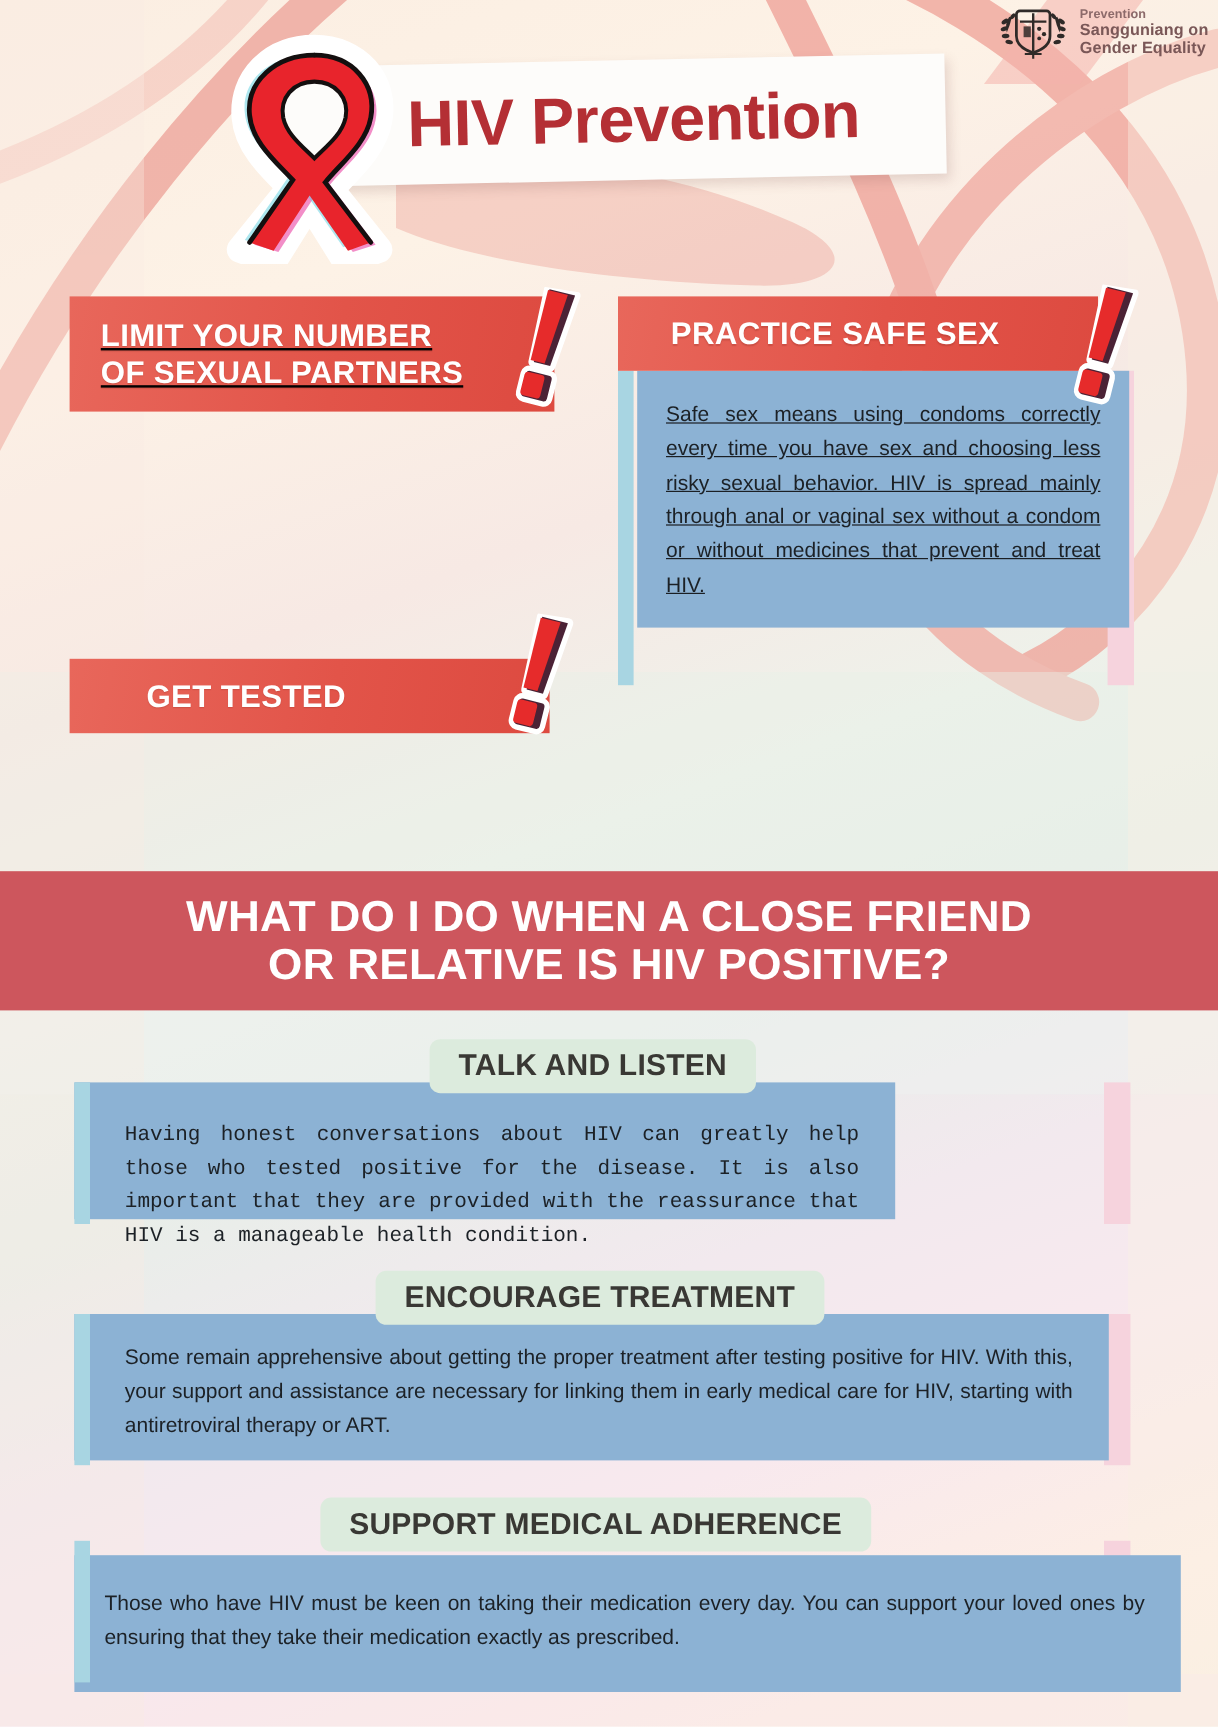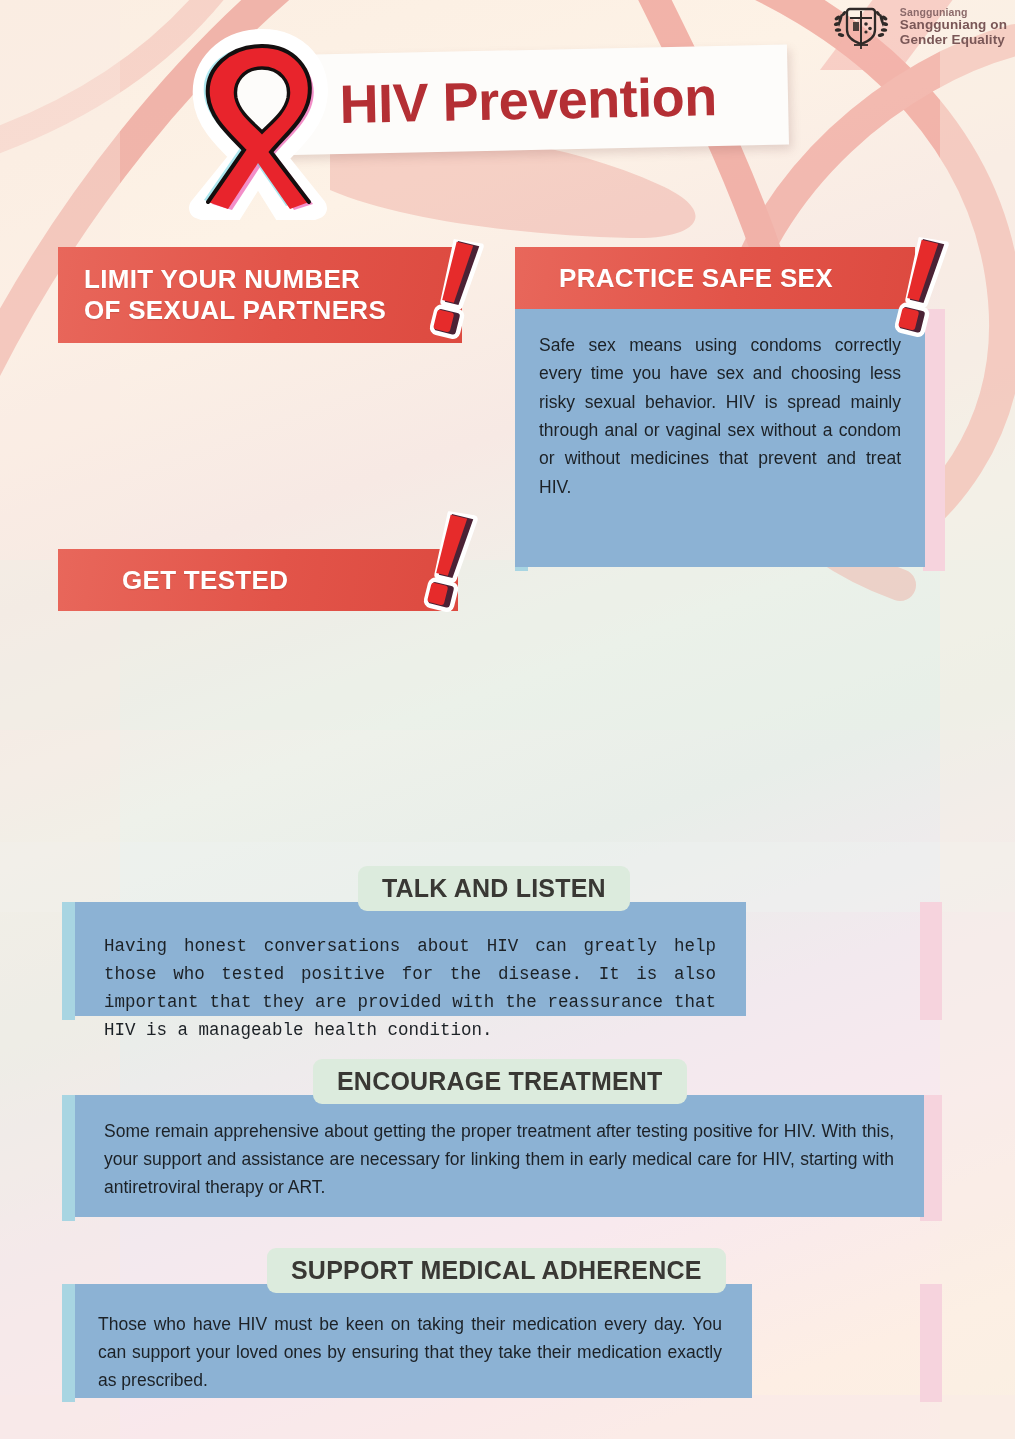--- a/index.html
+++ b/index.html
@@ -279,21 +279,21 @@
       <path d="M31 7 v32" stroke="#2f2a28" stroke-width="2"></path>
       <path d="M20 14 h22" stroke="#2f2a28" stroke-width="2"></path>
       <rect x="23" y="18" width="6" height="9" fill="#2f2a28" opacity="0.85"></rect>
       <circle cx="36" cy="20" r="1.8" fill="#2f2a28"></circle>
       <circle cx="40" cy="24.5" r="1.8" fill="#2f2a28"></circle>
       <circle cx="36" cy="28" r="1.6" fill="#2f2a28"></circle>
       <path d="M24 41 h14" stroke="#2f2a28" stroke-width="1.8"></path>
       <path d="M31 41 v4" stroke="#2f2a28" stroke-width="1.8"></path>
     </svg>
     <div class="logo-text">
-      <span class="logo-line1">Sangguniang</span>
+      <span class="logo-line1">Prevention</span>
       <span class="logo-line2">Sangguniang on</span>
       <span class="logo-line3">Gender Equality</span>
     </div>
   </div>
 
   <div class="title-banner">
     <span class="title-text">HIV Prevention</span>
   </div>
 
   <svg class="ribbon-icon" viewBox="0 0 172 196">
@@ -317,21 +317,21 @@
     <path d="M86 44 C 104 44, 115 58, 112 74 C 109 88, 96 98, 86 108
              C 76 98, 63 88, 60 74 C 57 58, 68 44, 86 44 Z" fill="#fdfcfa"></path>
 
     <path d="M86 22 C 118 22, 138 46, 133 74 C 129 96, 108 112, 95 128
              L 133 178" fill="none" stroke="#140f0f" stroke-width="4" stroke-linecap="round"></path>
     <path d="M86 22 C 54 22, 29 44, 32 72 C 34 94, 53 110, 68 126 L 32 178" fill="none" stroke="#140f0f" stroke-width="4" stroke-linecap="round"></path>
     <path d="M86 44 C 104 44, 115 58, 112 74 C 109 88, 96 98, 86 108
              C 76 98, 63 88, 60 74 C 57 58, 68 44, 86 44 Z" fill="none" stroke="#140f0f" stroke-width="3.4"></path>
   </svg>
 
-  <div class="card" style="left:58px; top:247px; width:404px;">
+  <div class="card" style="left:58px; top:247px; width:404px;text-decoration:underline;">
     <div class="card-head" style="width:404px; height:96px; padding:0 26px; box-sizing:border-box;">
       <div class="card-head-text">
         <div>LIMIT YOUR NUMBER</div>
         <div>OF SEXUAL PARTNERS</div>
       </div>
     </div>
   </div>
 
   <svg class="excl" style="left:428px; top:240px; width:56px; height:100px;" viewBox="0 0 56 100">
     <g transform="rotate(5 28 50)">
@@ -345,21 +345,21 @@
   </svg>
 
   <div class="card" style="left:515px; top:247px; width:400px;">
     <div class="card-head" style="width:400px; height:62px; padding:0 0 0 44px; box-sizing:border-box;">
       <div class="card-head-text">
         <div>PRACTICE SAFE SEX</div>
       </div>
     </div>
     <div style="position:relative; width:430px; height:262px;">
       <div class="edge-pink" style="left:408px; width:22px;"></div>
-      <div class="card-body" style="position:absolute; left:0; top:0; width:410px; height:258px; padding:22px 24px 0 24px; box-sizing:border-box;">
+      <div class="card-body" style="position:absolute; left:16px; top:0; width:410px; height:214px; padding:22px 24px 0 24px; box-sizing:border-box;text-decoration:underline;">
         <p>Safe sex means using condoms correctly every time you have sex and choosing less risky sexual behavior. HIV is spread mainly through anal or vaginal sex without a condom or without medicines that prevent and treat HIV.</p>
       </div>
       <div class="edge-cyan" style="left:0; top:0; bottom:0; width:13px;"></div>
     </div>
   </div>
 
   <svg class="excl" style="left:893px; top:238px; width:56px; height:100px;" viewBox="0 0 56 100">
     <g transform="rotate(5 28 50)">
       <path d="M18 2 h22 l-6 62 h-14 z" fill="#ffffff" stroke="#ffffff" stroke-width="9" stroke-linejoin="round"></path>
       <rect x="16" y="72" width="22" height="22" rx="3" fill="#ffffff" stroke="#ffffff" stroke-width="9"></rect>
@@ -382,20 +382,24 @@
     <g transform="rotate(5 28 50)">
       <path d="M18 2 h22 l-6 62 h-14 z" fill="#ffffff" stroke="#ffffff" stroke-width="9" stroke-linejoin="round"></path>
       <rect x="16" y="72" width="22" height="22" rx="3" fill="#ffffff" stroke="#ffffff" stroke-width="9"></rect>
       <path d="M18 2 h22 l-6 62 h-14 z" fill="#4b2235"></path>
       <rect x="16" y="72" width="22" height="22" rx="3" fill="#4b2235"></rect>
       <path d="M17 3 h17 l-5 60 h-12 z" fill="#e62b2b"></path>
       <rect x="15" y="73" width="17" height="20" rx="3" fill="#e62b2b"></rect>
     </g>
   </svg>
 
+  <div class="main-banner">
+    <div class="main-banner-line">WHAT DO I DO WHEN A CLOSE FRIEND</div>
+    <div class="main-banner-line">OR RELATIVE IS HIV POSITIVE?</div>
+  </div>
 
   <div class="sec">
     <div class="sec-pill" style="left:358px; top:866px;">
       <span class="sec-pill-text">TALK AND LISTEN</span>
     </div>
     <div style="position:absolute; left:62px; top:902px; width:880px; height:118px;">
       <div class="edge-pink" style="left:858px; width:22px;"></div>
       <div class="sec-body" style="left:0; top:0; width:684px; height:114px; padding:30px 30px 16px 42px; box-sizing:border-box;font-family:Liberation Mono, monospace;">
         <p>Having honest conversations about HIV can greatly help those who tested positive for the disease. It is also important that they are provided with the reassurance that HIV is a manageable health condition.</p>
       </div>
@@ -415,20 +419,20 @@
       <div class="edge-cyan" style="left:0; top:0; bottom:0; width:13px; z-index:12;"></div>
     </div>
   </div>
 
   <div class="sec">
     <div class="sec-pill" style="left:267px; top:1248px;">
       <span class="sec-pill-text">SUPPORT MEDICAL ADHERENCE</span>
     </div>
     <div style="position:absolute; left:62px; top:1284px; width:880px; height:118px;">
       <div class="edge-pink" style="left:858px; width:22px;"></div>
-      <div class="sec-body" style="left:0; top:0; width:690px; height:114px; padding:26px 30px 0 36px; box-sizing:border-box;">
+      <div class="sec-body" style="left:0; top:12px; width:922px; height:114px; padding:26px 30px 0 25px; box-sizing:border-box;">
         <p>Those who have HIV must be keen on taking their medication every day. You can support your loved ones by ensuring that they take their medication exactly as prescribed.</p>
       </div>
       <div class="edge-cyan" style="left:0; top:0; bottom:0; width:13px; z-index:12;"></div>
     </div>
   </div>
 
 </div>
 
 </body></html>

